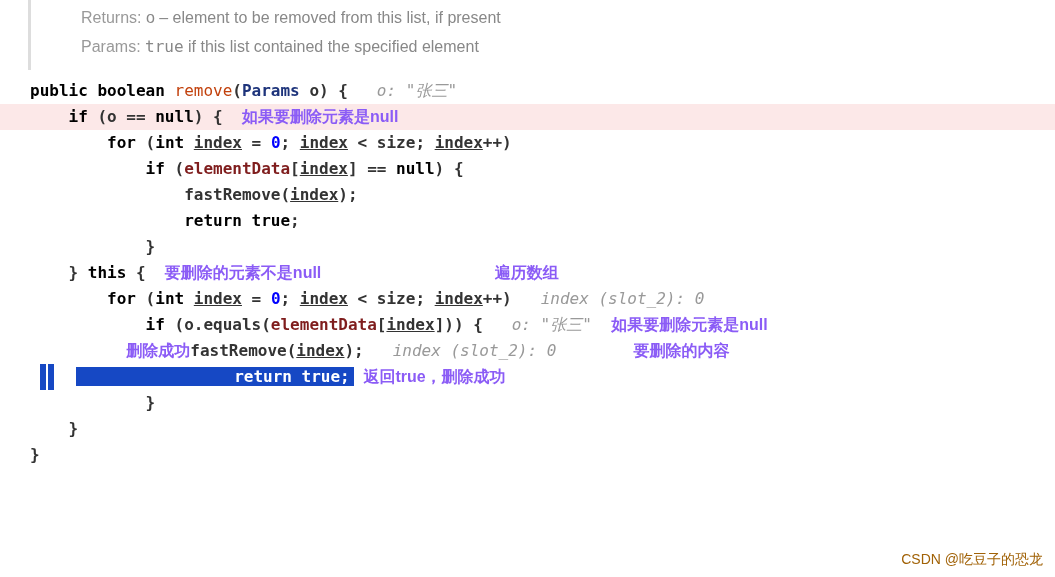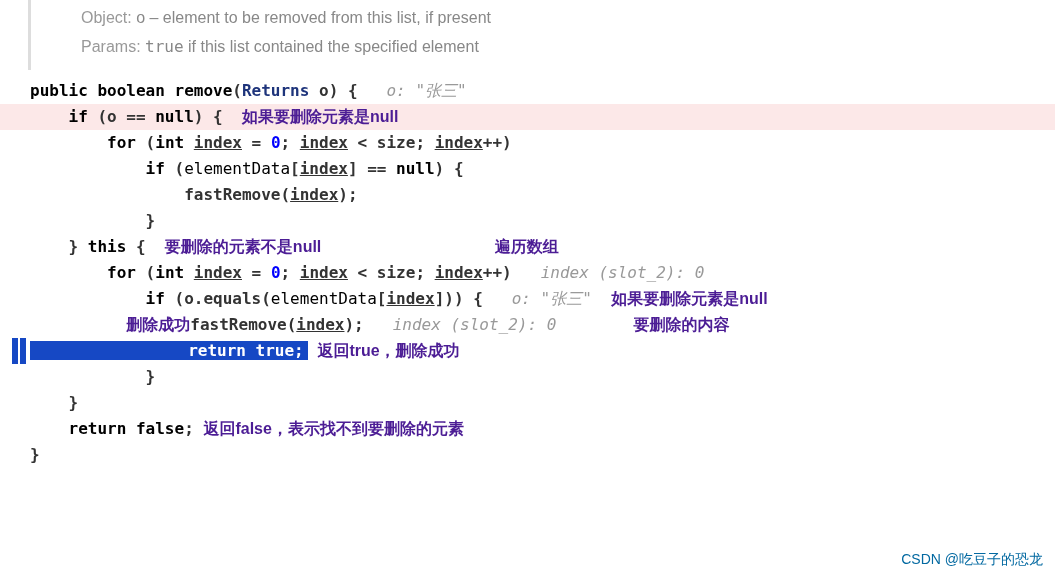--- a/index.html
+++ b/index.html
@@ -27,92 +27,92 @@
     .line {
       line-height: 26px;
       white-space: pre;
       padding-left: 30px;
       position: relative;
       font-weight: bold;
     }
     .kw { color: #000000; font-weight: bold; }
     .kw-orange { color: #cc7832; font-weight: bold; }
     .type { color: #1e347b; font-weight: bold; }
-    .method { color: #000000; font-weight: bold; }
+    .method { color: #c2410c; font-weight: normal; }
     .punct { color: #333; font-weight: bold; }
     .param { color: #333; font-weight: bold; }
     .var-underline { text-decoration: underline; }
     .num { color: #0000ff; font-weight: bold; }
-    .comment-red { color: #4c1d95; font-weight: bold; font-family: 'Microsoft YaHei', sans-serif; }
+    .comment-red { color: #8b5cf6; font-weight: bold; font-family: 'Microsoft YaHei', sans-serif; }
     .hint { color: #999; font-style: italic; font-weight: normal; }
-    .field { color: #000000; font-weight: normal; }
+    .field { color: #7f1d1d; font-weight: bold; }
     .ident { color: #333; font-weight: bold; }
     .highlight-pink { background: #fce8e8; }
     .highlight-blue { background: #1648c4; color: #fff; }
     .highlight-blue .kw-orange { color: #fff; }
     .highlight-blue .punct { color: #fff; }
     .watermark {
       position: absolute;
       bottom: 8px;
       right: 12px;
-      color: #0369a1;
+      color: #a16207;
       font-family: 'Microsoft YaHei', sans-serif;
       font-size: 14px;
     }
     .blue-marker {
       position: absolute;
       left: 12px;
       width: 6px;
       height: 26px;
       background: #1648c4;
     }
     .marker2 { left: 20px; width: 6px; }
   </style>
 </head>
 <body>
 
 <div class="doc-section">
   <div class="doc-line">
-    <span class="doc-label">Object:</span>
+    <span class="doc-label">Returns:</span>
     <span>o – element to be removed from this list, if present</span>
   </div>
   <div class="doc-line">
     <span class="doc-label">Params:</span>
     <span class="doc-code">true</span><span> if this list contained the specified element</span>
   </div>
 </div>
 
 <div class="code-area">
 
-<div class="line"><span class="kw">public</span> <span class="kw">boolean</span> <span class="method">remove</span><span class="punct">(</span><span class="type">Returns</span> <span class="param">o</span><span class="punct">) {</span>   <span class="hint">o: "张三"</span></div>
+<div class="line"><span class="kw">public</span> <span class="kw">boolean</span> <span class="method">remove</span><span class="punct">(</span><span class="type">Params</span> <span class="param">o</span><span class="punct">) {</span>   <span class="hint">o: "张三"</span></div>
 
 <div class="line highlight-pink">    <span class="kw">if</span> <span class="punct">(o == </span><span class="kw">null</span><span class="punct">) {</span>  <span class="comment-red">如果要删除元素是null</span></div>
 
 <div class="line">        <span class="kw">for</span> <span class="punct">(</span><span class="kw">int</span> <span class="var-underline ident">index</span><span class="punct"> = </span><span class="num">0</span><span class="punct">; </span><span class="var-underline ident">index</span><span class="punct"> &lt; size; </span><span class="var-underline ident">index</span><span class="punct">++)</span></div>
 
 <div class="line">            <span class="kw">if</span><span class="punct"> (</span><span class="field">elementData</span><span class="punct">[</span><span class="var-underline ident">index</span><span class="punct">] == </span><span class="kw">null</span><span class="punct">) {</span></div>
 
 <div class="line">                <span class="ident">fastRemove</span><span class="punct">(</span><span class="var-underline ident">index</span><span class="punct">);</span></div>
 
+<div class="line">                <span class="kw">return</span> <span class="kw">true</span><span class="punct">;</span></div>
 
 <div class="line">            <span class="punct">}</span></div>
 
 <div class="line">    <span class="punct">} </span><span class="kw">this</span><span class="punct"> {</span>  <span class="comment-red">要删除的元素不是null</span>                  <span class="comment-red">遍历数组</span></div>
 
 <div class="line">        <span class="kw">for</span> <span class="punct">(</span><span class="kw">int</span> <span class="var-underline ident">index</span><span class="punct"> = </span><span class="num">0</span><span class="punct">; </span><span class="var-underline ident">index</span><span class="punct"> &lt; size; </span><span class="var-underline ident">index</span><span class="punct">++)</span>   <span class="hint">index (slot_2): 0</span></div>
 
 <div class="line">            <span class="kw">if</span> <span class="punct">(o.</span><span class="ident">equals</span><span class="punct">(</span><span class="field">elementData</span><span class="punct">[</span><span class="var-underline ident">index</span><span class="punct">])) {</span>   <span class="hint">o: "张三"</span>  <span class="comment-red">如果要删除元素是null</span></div>
 
 <div class="line">          <span class="comment-red">删除成功</span><span class="ident">fastRemove</span><span class="punct">(</span><span class="var-underline ident">index</span><span class="punct">);</span>   <span class="hint">index (slot_2): 0</span>        <span class="comment-red">要删除的内容</span></div>
 
-<div class="line" style="padding-left:0;"><span class="blue-marker"></span><span class="blue-marker marker2"></span><span style="display:inline-block;width:30px"></span><span class="highlight-blue" style="padding:0 4px;">                <span class="kw-orange">return</span> <span class="kw-orange">true</span><span class="punct">;</span></span> <span class="comment-red">返回true，删除成功</span></div>
+<div class="line" style="padding-left:18px;margin-left:28px;"><span class="blue-marker"></span><span class="blue-marker marker2"></span><span style="display:inline-block;width:30px"></span><span class="highlight-blue" style="padding:0 4px;">                <span class="kw-orange">return</span> <span class="kw-orange">true</span><span class="punct">;</span></span> <span class="comment-red">返回true，删除成功</span></div>
 
 <div class="line">            <span class="punct">}</span></div>
 
 <div class="line">    <span class="punct">}</span></div>
 
-<div class="line">    <span class="kw">return</span> <span class="kw">false</span><span class="punct">;</span> <span class="comment-red">返回false，表示找不到要删除的元素</span></div>
 
 <div class="line"><span class="punct">}</span></div>
 
 </div>
 
 <div class="watermark">CSDN @吃豆子的恐龙</div>
 
 </body></html>

